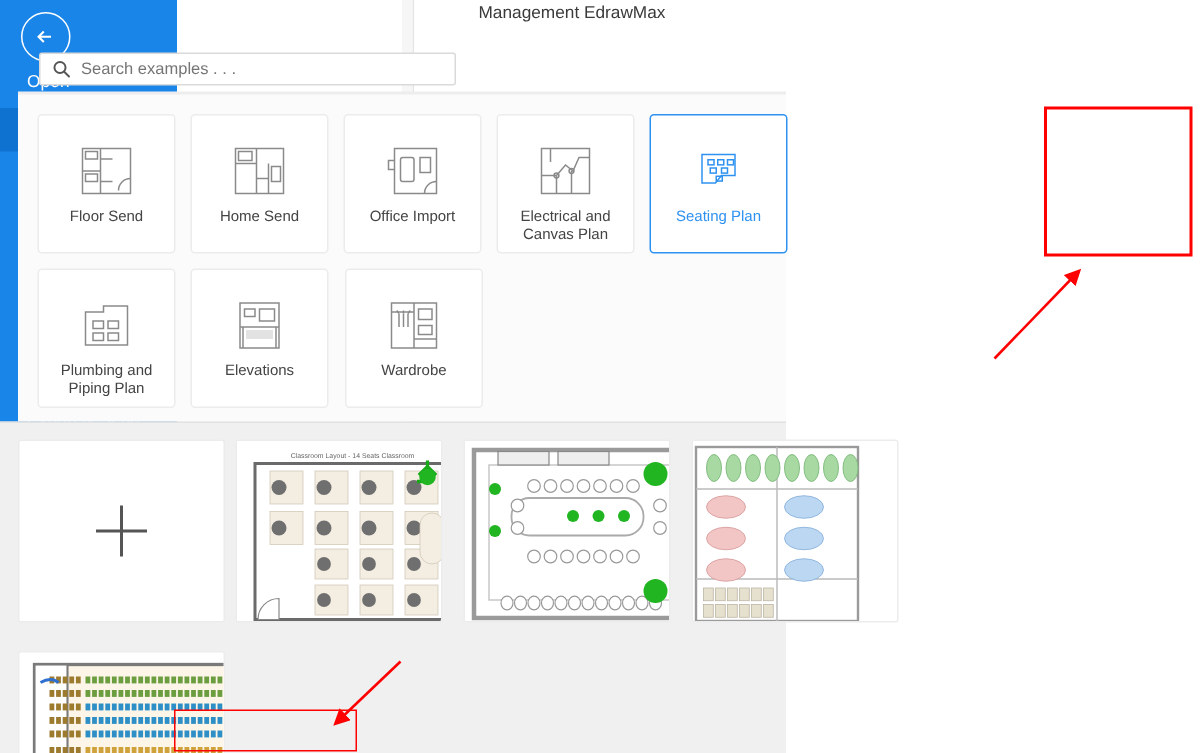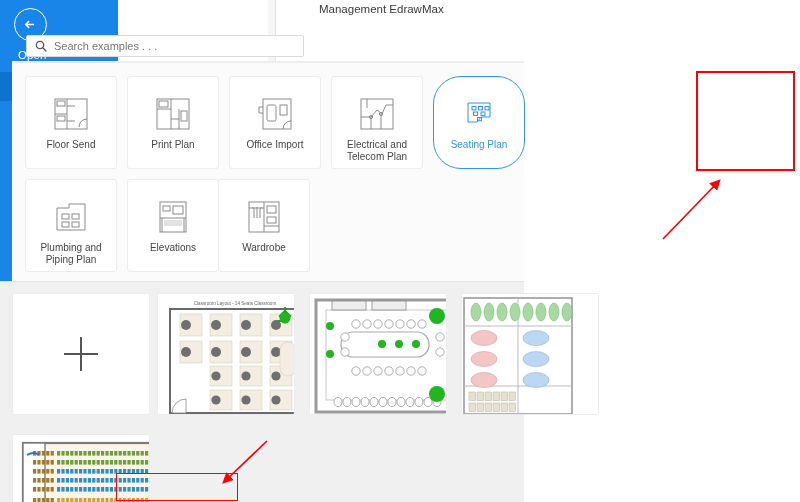--- a/index.html
+++ b/index.html
@@ -431,21 +431,21 @@
     </div>
     <div class="tcard" style="left: 115px; top: 13px;">
       <div class="tc-ico">
         <svg width="36" height="34" viewBox="0 0 36 34">
           <rect x="2" y="2" width="32" height="30" stroke="#8a8a8a" fill="none" stroke-width="1"></rect>
           <path d="M2 12h14M16 2v30M24 12v20M16 22h8" stroke="#8a8a8a" fill="none" stroke-width="1"></path>
           <rect x="4" y="4" width="9" height="6" stroke="#8a8a8a" fill="none" stroke-width="1"></rect>
           <rect x="26" y="14" width="6" height="10" stroke="#8a8a8a" fill="none" stroke-width="1"></rect>
         </svg>
       </div>
-      <div class="tc-lbl">Print Plan</div>
+      <div class="tc-lbl">Home Send</div>
     </div>
     <div class="tcard" style="left: 217px; top: 13px;">
       <div class="tc-ico">
         <svg width="36" height="34" viewBox="0 0 36 34">
           <rect x="6" y="2" width="28" height="30" stroke="#8a8a8a" fill="none" stroke-width="1"></rect>
           <rect x="10" y="8" width="9" height="16" rx="1.5" stroke="#8a8a8a" fill="none" stroke-width="1"></rect>
           <rect x="23" y="8" width="7" height="10" stroke="#8a8a8a" fill="none" stroke-width="1"></rect>
           <path d="M6 10H2v6h4" stroke="#8a8a8a" fill="none" stroke-width="1"></path>
           <path d="M34 24a8 8 0 0 0-8 8" stroke="#8a8a8a" fill="none" stroke-width="1"></path>
         </svg>
@@ -454,23 +454,23 @@
     </div>
     <div class="tcard" style="left: 319px; top: 13px;">
       <div class="tc-ico">
         <svg width="36" height="34" viewBox="0 0 36 34">
           <rect x="2" y="2" width="32" height="30" stroke="#8a8a8a" fill="none" stroke-width="1"></rect>
           <path d="M2 20h10l6-7 5 4 4-9h7M12 20v12M22 17v15M8 2v9" stroke="#8a8a8a" fill="none" stroke-width="1"></path>
           <circle cx="12" cy="20" r="1.6" stroke="#8a8a8a" fill="none" stroke-width="1"></circle>
           <circle cx="22" cy="17" r="1.6" stroke="#8a8a8a" fill="none" stroke-width="1"></circle>
         </svg>
       </div>
-      <div class="tc-lbl">Electrical and Telecom Plan</div>
-    </div>
-    <div class="tcard sel" style="left: 421px; top: 13px; border-radius: 28px;">
+      <div class="tc-lbl">Electrical and Canvas Plan</div>
+    </div>
+    <div class="tcard sel" style="left: 421px; top: 13px;">
       <div class="tc-ico">
         <svg width="36" height="34" viewBox="0 0 36 34">
           <path d="M7 6h22v14h-9l-4 5h-9z" stroke="#2f92f0" fill="none" stroke-width="1"></path>
           <rect x="11" y="9.5" width="4" height="3.4" stroke="#2f92f0" fill="none" stroke-width="1"></rect>
           <rect x="17.5" y="9.5" width="4" height="3.4" stroke="#2f92f0" fill="none" stroke-width="1"></rect>
           <rect x="24" y="9.5" width="4" height="3.4" stroke="#2f92f0" fill="none" stroke-width="1"></rect>
           <rect x="12.5" y="15" width="4" height="3.4" stroke="#2f92f0" fill="none" stroke-width="1"></rect>
           <rect x="20" y="15" width="4" height="3.4" stroke="#2f92f0" fill="none" stroke-width="1"></rect>
           <rect x="16.5" y="20.5" width="4" height="3.2" stroke="#2f92f0" fill="none" stroke-width="1"></rect>
         </svg>
@@ -494,21 +494,21 @@
         <svg width="36" height="34" viewBox="0 0 36 34">
           <path d="M4 8h12V4h16v26H4z" stroke="#8a8a8a" fill="none" stroke-width="1"></path>
           <rect x="9" y="14" width="7" height="5" stroke="#8a8a8a" fill="none" stroke-width="1"></rect>
           <rect x="19" y="14" width="7" height="5" stroke="#8a8a8a" fill="none" stroke-width="1"></rect>
           <rect x="9" y="22" width="7" height="5" stroke="#8a8a8a" fill="none" stroke-width="1"></rect>
           <rect x="19" y="22" width="7" height="5" stroke="#8a8a8a" fill="none" stroke-width="1"></rect>
         </svg>
       </div>
       <div class="tc-lbl">Plumbing and Piping Plan</div>
     </div>
-    <div class="tcard" style="left: 206px; top: 116px;">
+    <div class="tcard" style="left: 218px; top: 116px;">
       <div class="tc-ico">
         <svg width="36" height="34" viewBox="0 0 36 34">
           <rect x="3" y="2" width="30" height="30" stroke="#8a8a8a" fill="none" stroke-width="1"></rect>
           <path d="M18 2v30M3 8h15" stroke="#8a8a8a" fill="none" stroke-width="1"></path>
           <path d="M8 9v9M11 9v9M14 9v9" stroke="#8a8a8a" fill="none" stroke-width="1"></path>
           <path d="M8 9l-1.5-2M11 9l0-2M14 9l1.5-2" stroke="#8a8a8a" fill="none" stroke-width="1"></path>
           <rect x="21" y="6" width="9" height="7" stroke="#8a8a8a" fill="none" stroke-width="1"></rect>
           <rect x="21" y="17" width="9" height="6" stroke="#8a8a8a" fill="none" stroke-width="1"></rect>
           <path d="M18 26h15" stroke="#8a8a8a" fill="none" stroke-width="1"></path>
         </svg>

